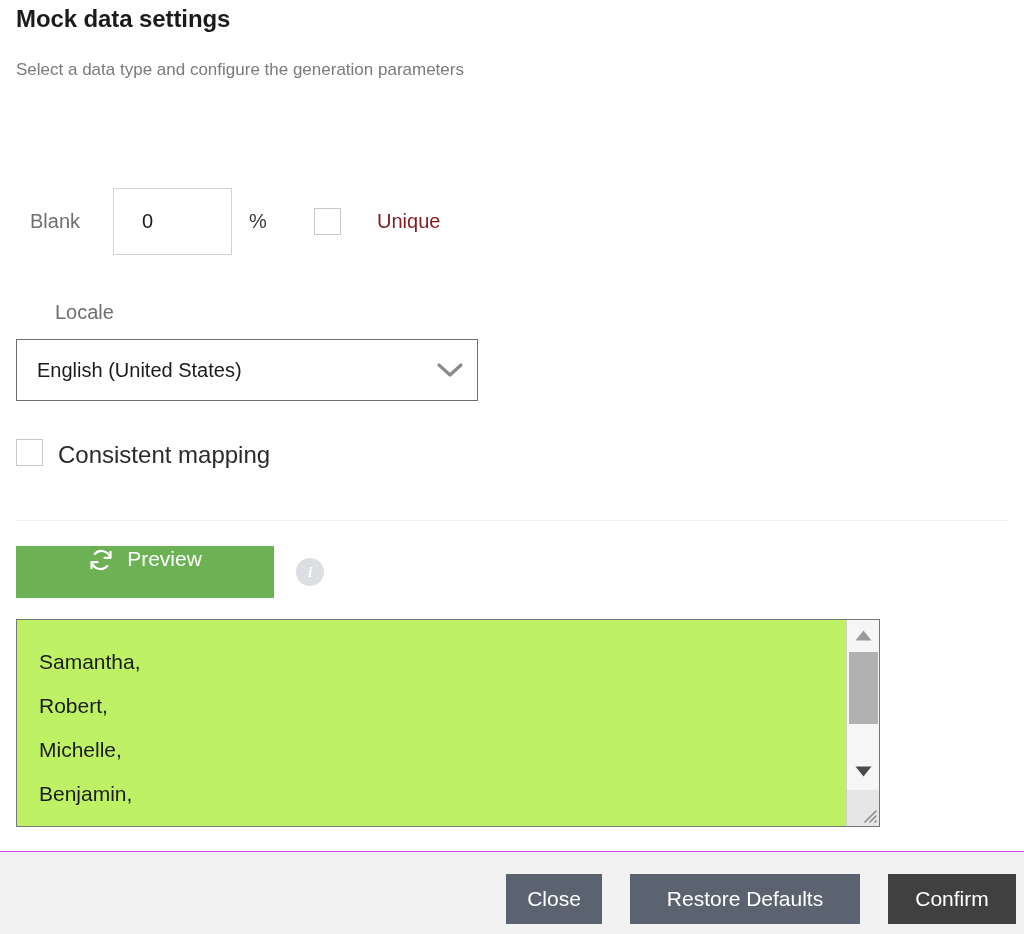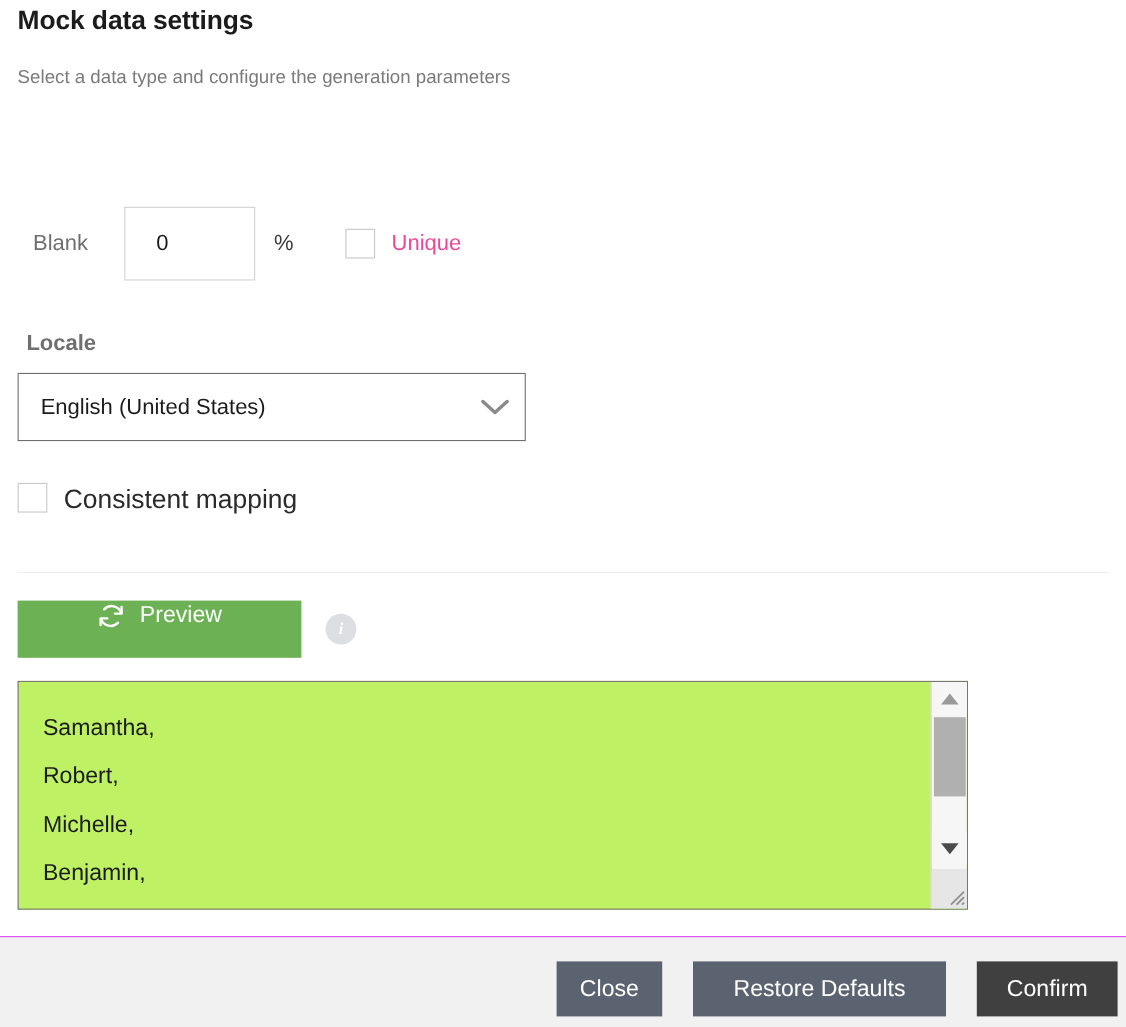--- a/index.html
+++ b/index.html
@@ -97,35 +97,35 @@
     display: inline-block;
     width: 27px; height: 27px;
     border: 1px solid #c8c8c8;
     background: #fff;
     vertical-align: middle;
   }
   .cb-unique {
     position: absolute; left: 314px; top: 20px;
   }
   .lbl-unique {
-    position: absolute; left: 356px; top: 22px;
-    font-size: 20px; color: #ec4899;
+    position: absolute; left: 377px; top: 22px;
+    font-size: 20px; color: #7f1d1d;
   }
   .cb-consistent {
     position: absolute; left: 16px; top: 439px;
   }
   .lbl-consistent {
     position: absolute; left: 58px; top: 441px;
     font-size: 24px; color: #2a2a2a;
   }
 
   
   .label-locale {
-    position: absolute; left: 24px; top: 301px;
-    font-size: 20px; color: #6f6f6f; font-weight: bold;
+    position: absolute; left: 55px; top: 301px;
+    font-size: 20px; color: #6f6f6f;
   }
 
   
   .divider {
     position: absolute;
     left: 16px; top: 520px;
     width: 992px; height: 1px;
     background: #eeeeee;
   }
 

